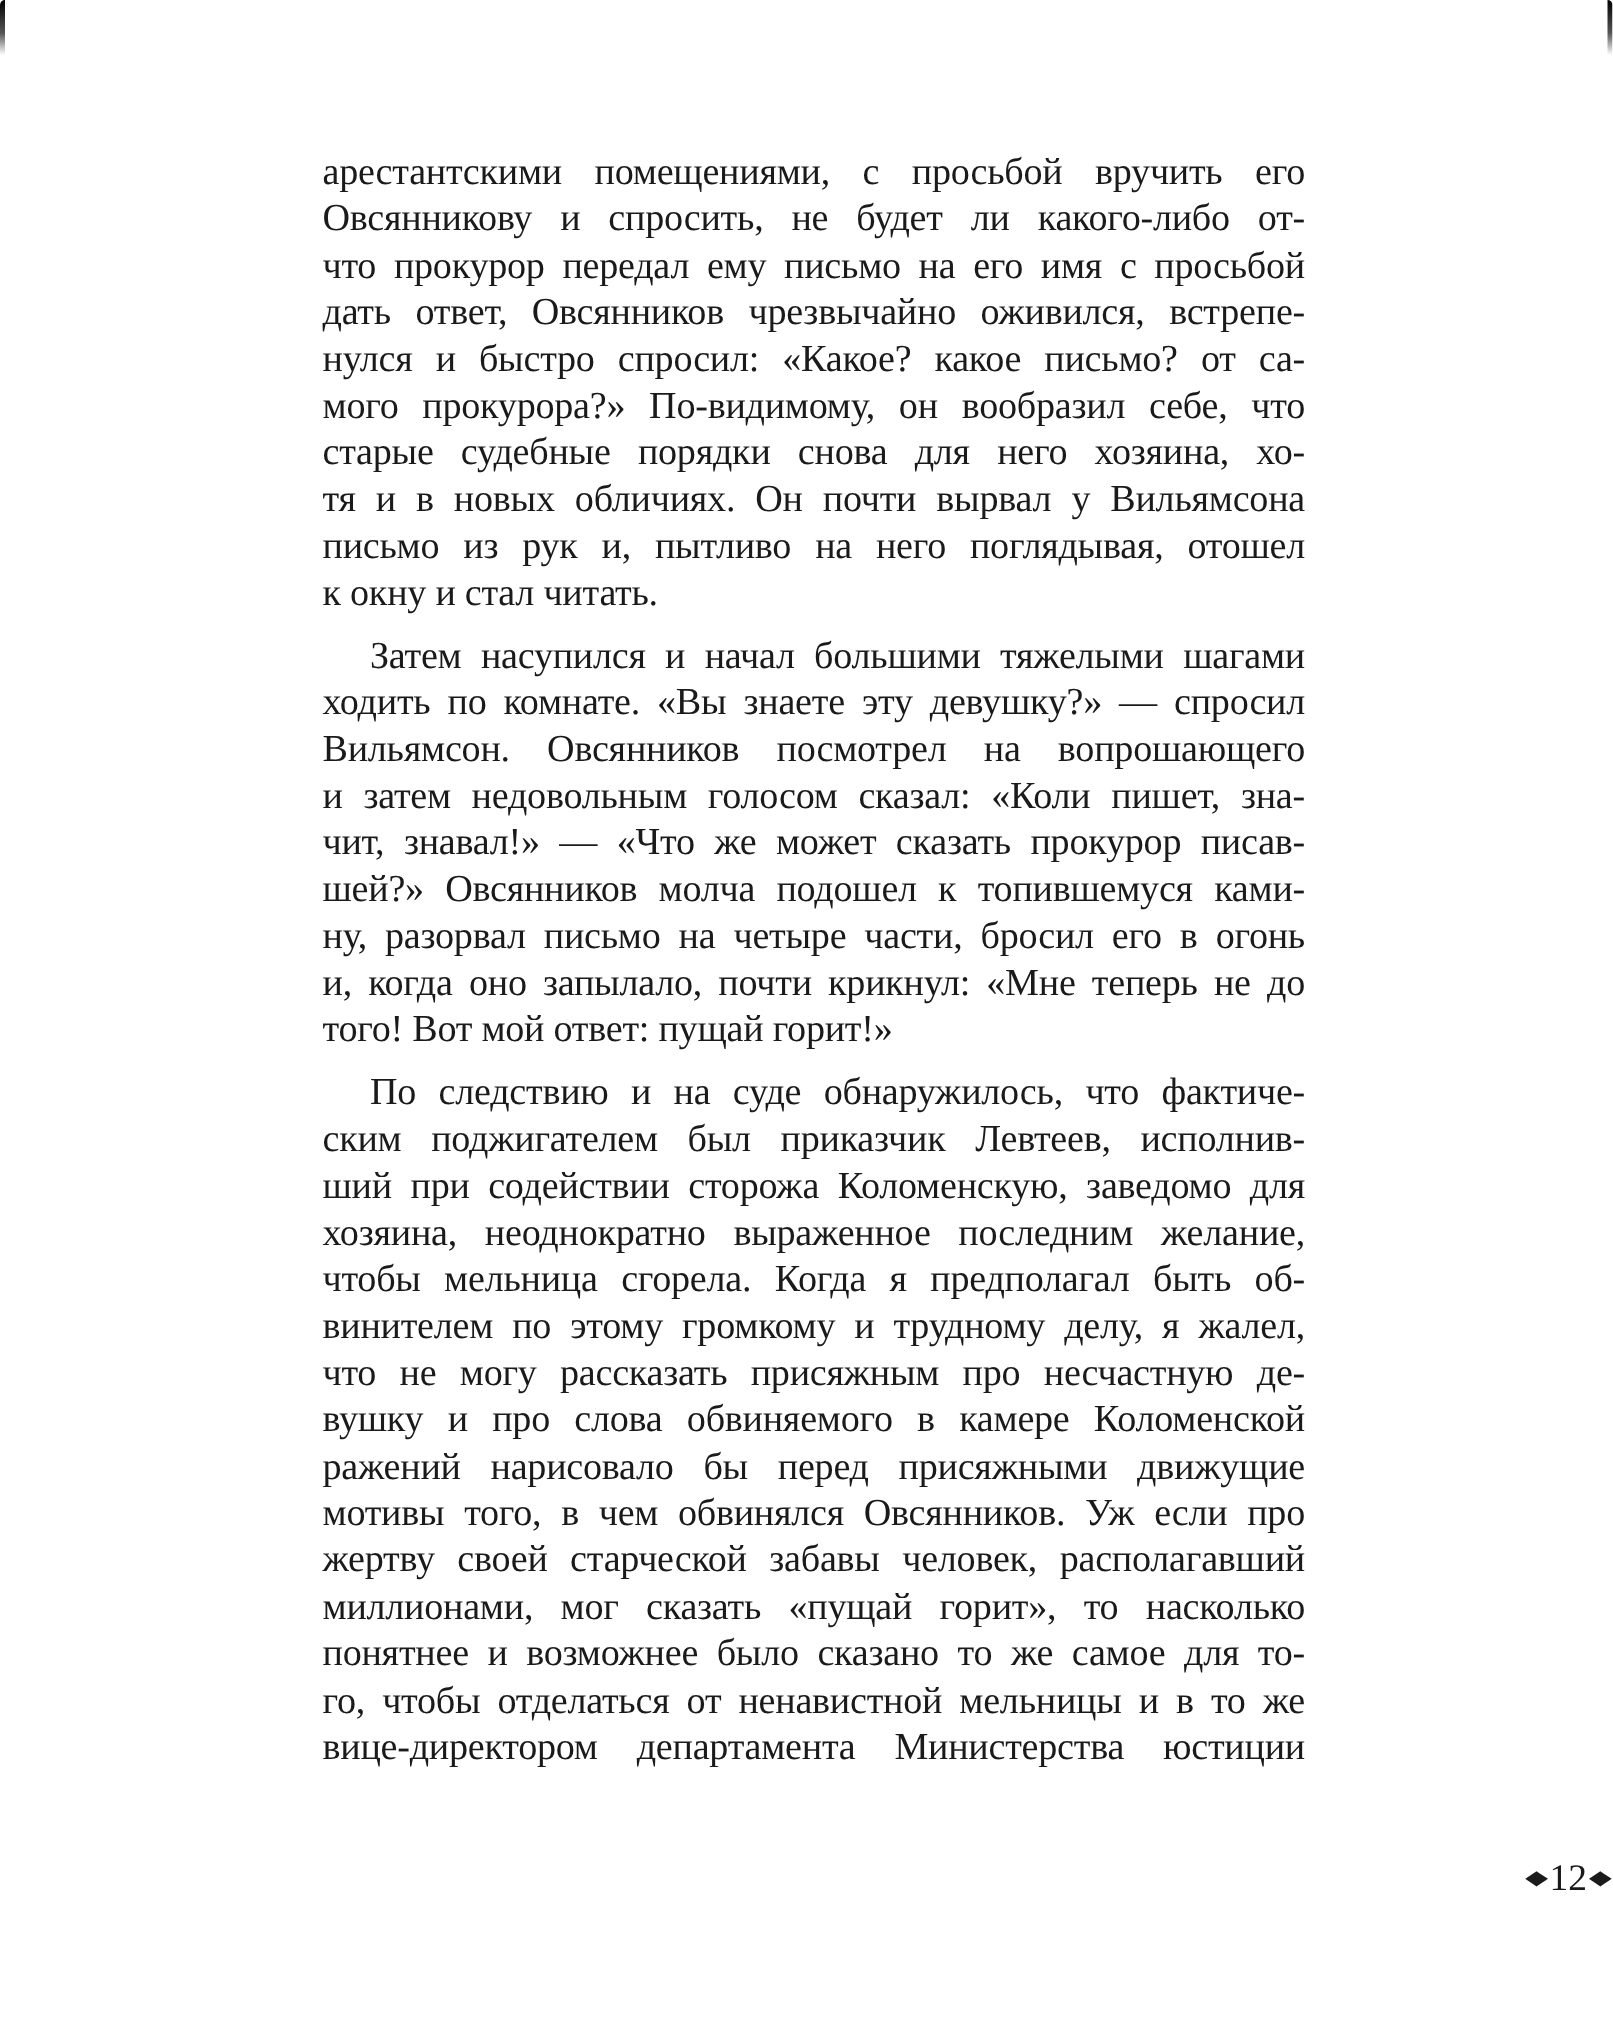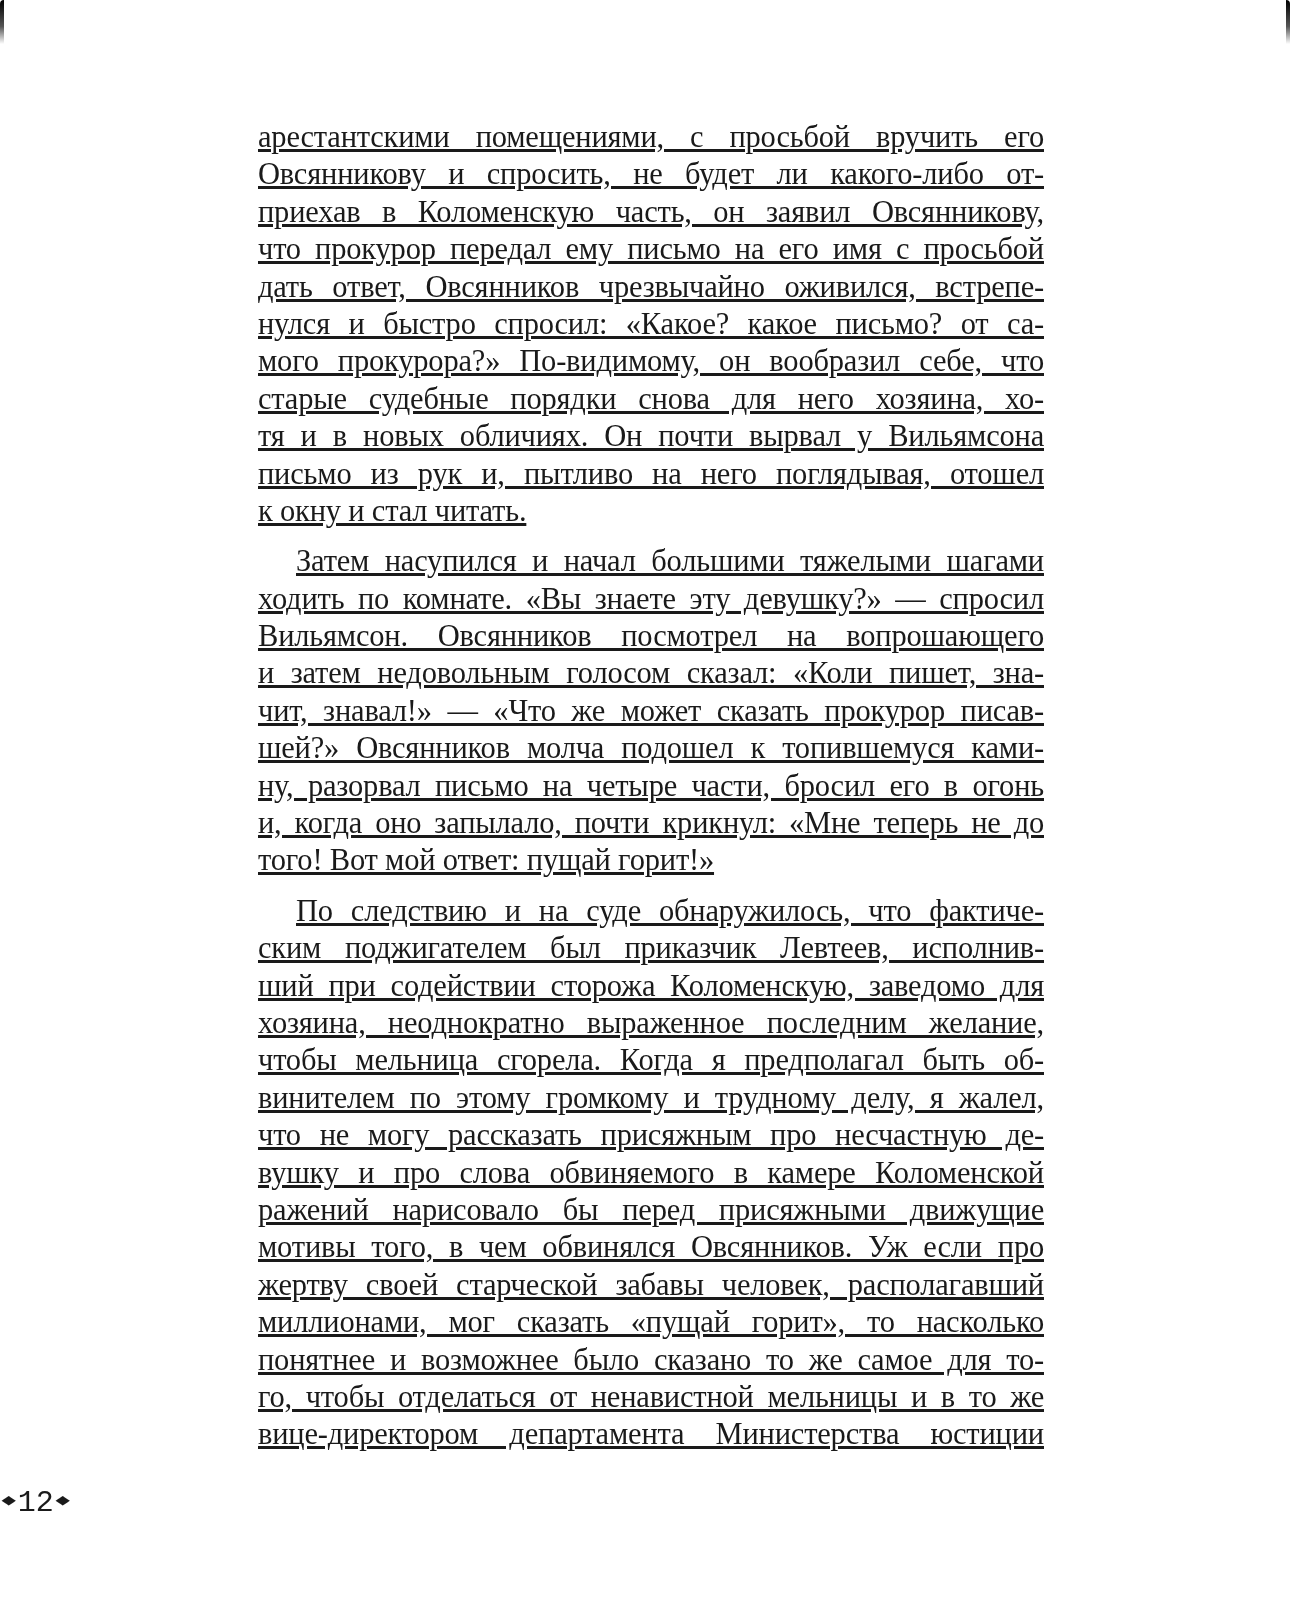--- a/index.html
+++ b/index.html
@@ -38,36 +38,35 @@
       color: #1a1a1a;
       letter-spacing: -0.2px;
     }
     .line {
       display: block;
       text-align: justify;
       text-align-last: justify;
       white-space: nowrap;
       height: 37.4px;
       overflow: visible;
-      text-decoration: underline;
     }
     .line.last {
       text-align-last: left;
     }
     .line.indent {
       padding-left: 38px;
       margin-top: 13px;
     }
     .folio {
       position: absolute;
       left: 0;
       width: 1290px;
       top: 1483px;
-      text-align: left;
-      font-family: Liberation Mono, monospace;
+      text-align: right;
+      font-family: Liberation Serif, serif;
       font-size: 30px;
       color: #1a1a1a;
       line-height: 40px;
     }
     .orn {
       display: inline-block;
       font-size: 16px;
       vertical-align: middle;
       transform: scaleX(1.5);
       margin: 0 4px;
@@ -78,21 +77,20 @@
 </head>
 <body>
 
 <div class="edge-left"></div>
 <div class="edge-right"></div>
 
 <div class="page" id="page">
     <div>
       <span class="line">арестантскими помещениями, с просьбой вручить его</span>
       <span class="line">Овсянникову и спросить, не будет ли какого-либо от-</span>
-      <span class="line">приехав в Коломенскую часть, он заявил Овсянникову,</span>
       <span class="line">что прокурор передал ему письмо на его имя с просьбой</span>
       <span class="line">дать ответ, Овсянников чрезвычайно оживился, встрепе-</span>
       <span class="line">нулся и быстро спросил: «Какое? какое письмо? от са-</span>
       <span class="line">мого прокурора?» По-видимому, он вообразил себе, что</span>
       <span class="line">старые судебные порядки снова для него хозяина, хо-</span>
       <span class="line">тя и в новых обличиях. Он почти вырвал у Вильямсона</span>
       <span class="line">письмо из рук и, пытливо на него поглядывая, отошел</span>
       <span class="line last">к окну и стал читать.</span>
     </div>
     <div>

